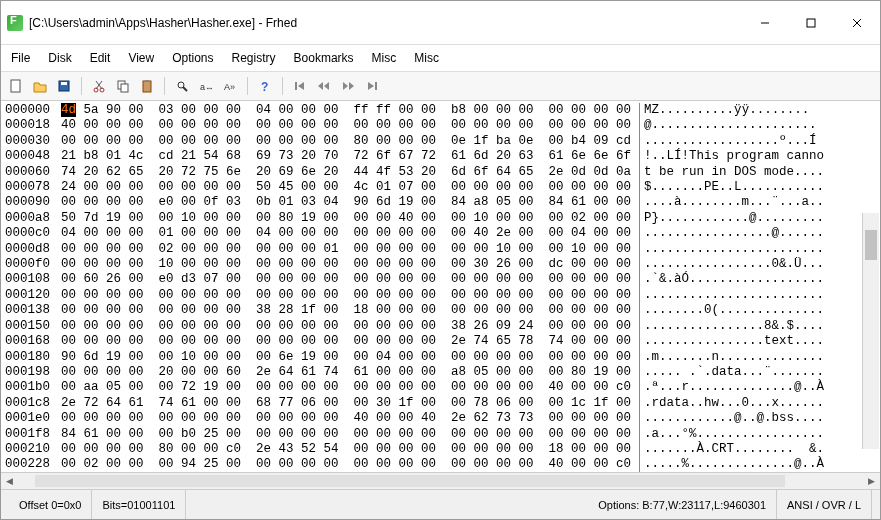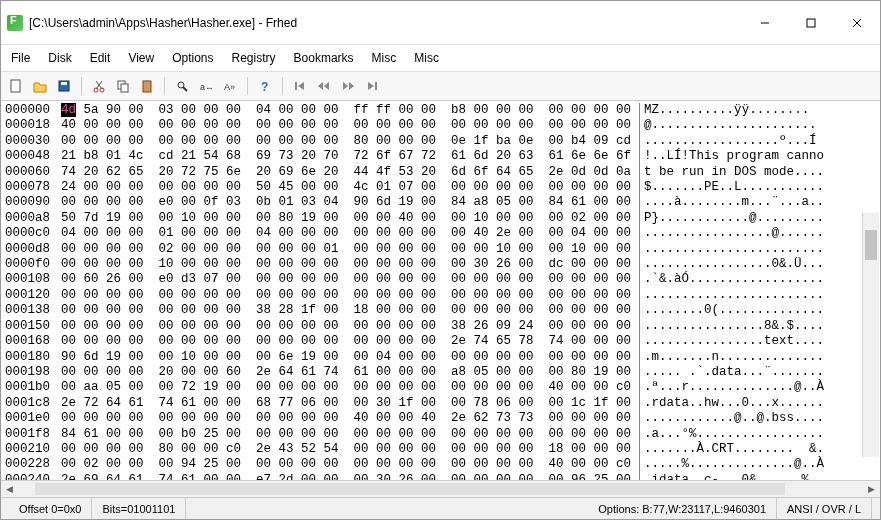--- a/index.html
+++ b/index.html
@@ -66,35 +66,35 @@
     padding:2px 4px;
     overflow:hidden;
     white-space:pre;
     color:#000;
     line-height:15.4px;
   }
   .hexarea .row { display:flex; }
   .hexarea .off { width:56px; }
   .hexarea .hex { }
   .hexarea .asc { margin-left:8px; border-left:1px solid #888; padding-left:4px; }
-  .hexarea .hex span.sel { background:#000; color:#ec4899; }
+  .hexarea .hex span.sel { background:#000; color:#f97316; }
   .scrollbar-v {
     position:absolute; right:1px; top:112px; bottom:40px; width:17px;
     background:#f0f0f0; border-left:1px solid #ccc;
     display:flex; flex-direction:column;
   }
   .scrollbar-v .thumb { height:30px; background:#c2c2c2; margin:17px 2px 0; }
   .scrollbar-h {
     height:17px; background:#f0f0f0; border-top:1px solid #ccc;
     display:flex;
   }
   .scrollbar-h .thumb { width:750px; background:#e0e0e0; margin:2px 0 2px 17px; }
   .scrollbar-h .arrow { width:17px; display:flex;align-items:center;justify-content:center;color:#666;font-size:9px;}
   .statusbar {
-    height:22px; background:#f0f0f0; border-top:1px solid #ccc;
+    height:30px; background:#f0f0f0; border-top:1px solid #ccc;
     display:flex; align-items:center; font-size:11px; padding:0 8px;
   }
   .statusbar .cell { padding:0 10px; border-right:1px solid #ccc; height:100%; display:flex; align-items:center;}
   .statusbar .spacer { flex:1; }
   .content-wrap { position:relative; flex:1; display:flex; flex-direction:column; overflow:hidden; }
   svg { display:block; }
 </style>
 </head>
 <body>
 

